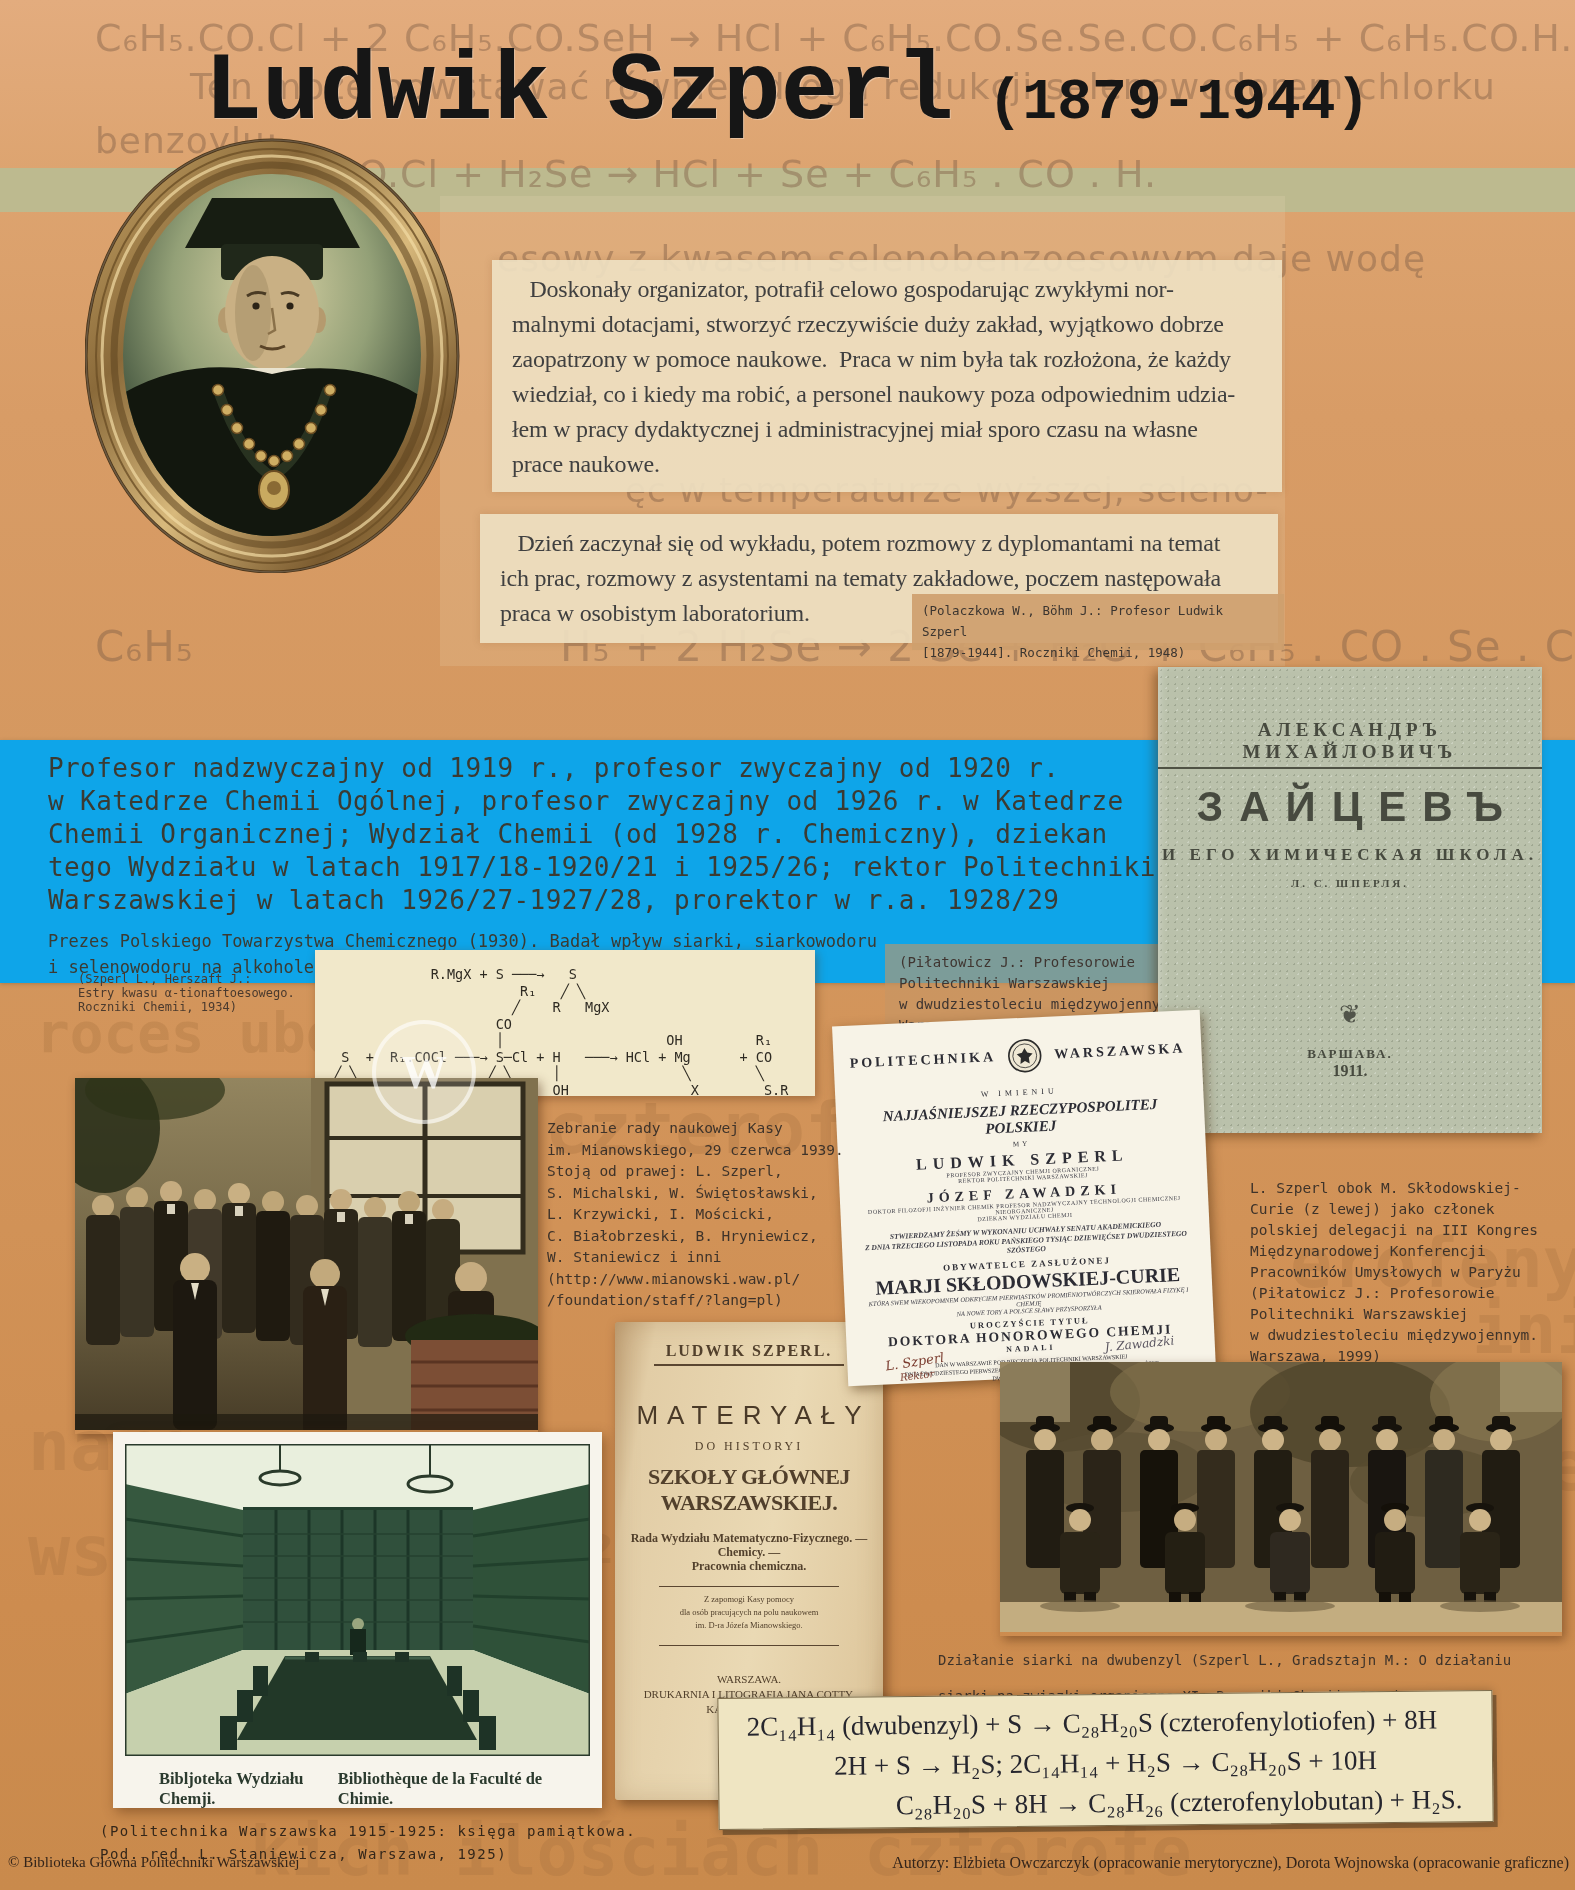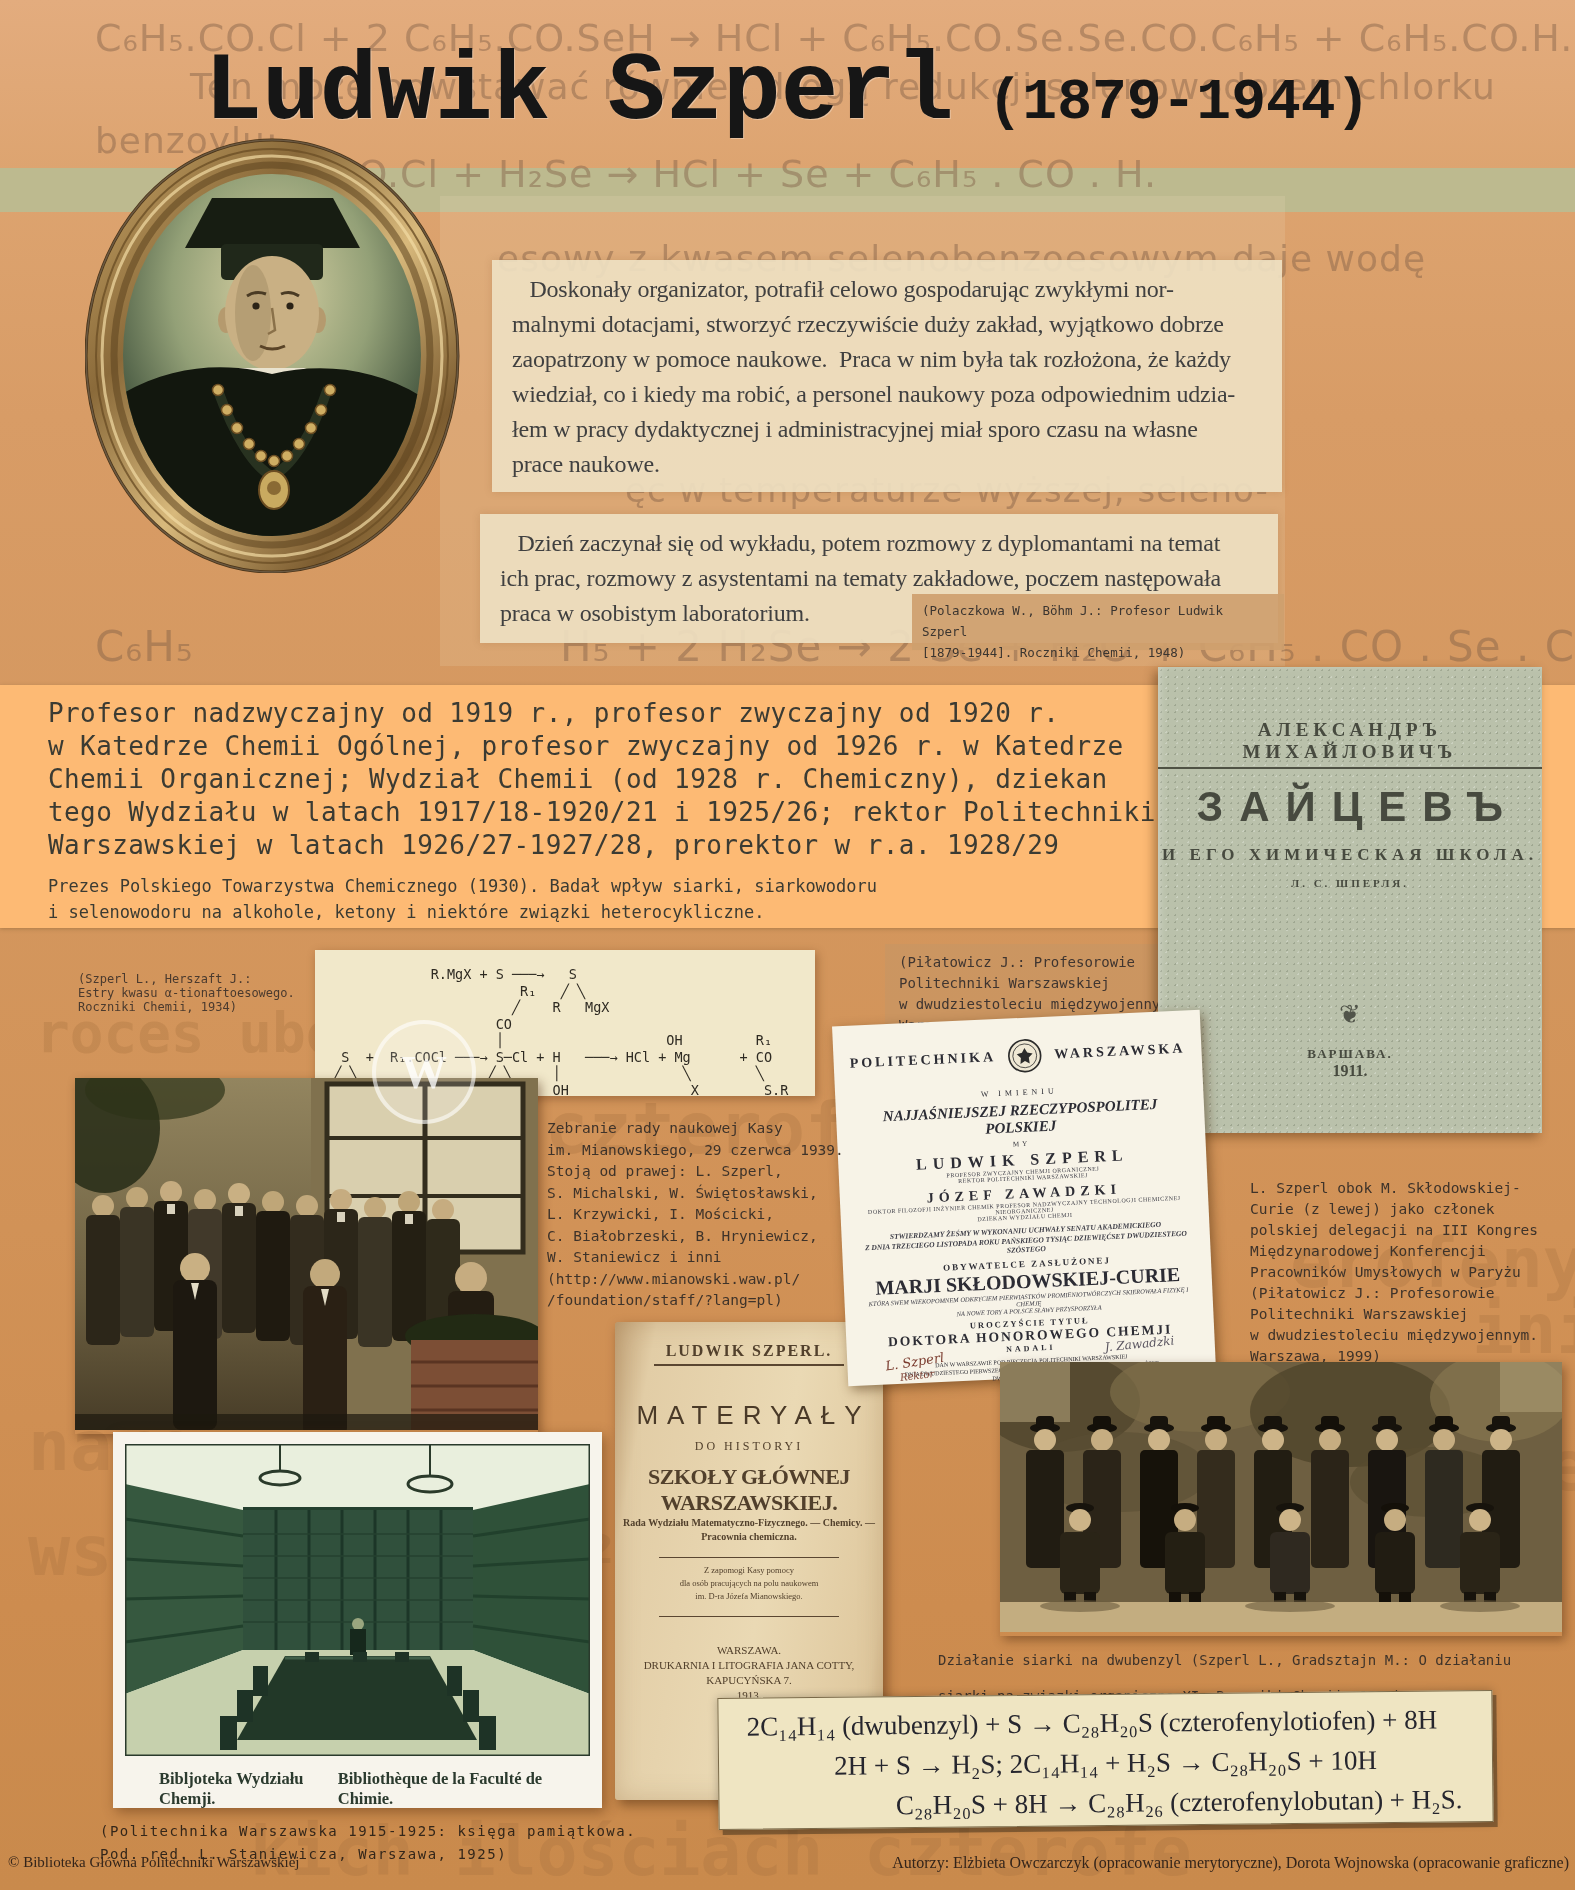--- a/index.html
+++ b/index.html
@@ -18,21 +18,21 @@
   .band-lighter{position:absolute;left:440px;top:196px;width:845px;height:470px;background:rgba(240,220,190,.18);z-index:0}
   
   .title-row{position:absolute;left:0;top:38px;width:1575px;display:flex;justify-content:center;align-items:baseline;gap:34px;z-index:2}
   .title-name{font-family:"Liberation Mono",monospace;font-weight:bold;font-size:96px;color:#161616;text-shadow:1px 1px 0 rgba(255,255,255,.3)}
   .title-years{font-family:"Liberation Mono",monospace;font-weight:bold;font-size:58px;color:#161616}
   
   .paper{background:rgba(238,223,193,.92);box-shadow:0 0 8px rgba(120,80,40,.18)}
   .quote{position:absolute;z-index:3;font-family:"Liberation Serif",serif;font-size:24px;line-height:35px;color:#404040;letter-spacing:-.2px}
   .cite-patch{position:absolute;z-index:4;background:rgba(206,160,110,.92);font-family:"DejaVu Sans Mono",monospace;color:#3b3530}
   
-  .band{position:absolute;left:0;top:685px;width:1575px;height:243px;background:#fdba74;z-index:2;box-shadow:0 1px 4px rgba(60,50,20,.25)}
+  .band{position:absolute;left:0;top:740px;width:1575px;height:243px;background:#0ea5e9;z-index:2;box-shadow:0 1px 4px rgba(60,50,20,.25)}
   .bio-main{position:absolute;left:48px;top:12px;font-family:"DejaVu Sans Mono",monospace;font-size:26px;line-height:33px;letter-spacing:.4px;color:#3b3b33}
   .bio-sub{position:absolute;left:48px;top:188px;font-family:"DejaVu Sans Mono",monospace;font-size:17px;line-height:26px;color:#3b3b33}
   
   .scheme{position:absolute;left:315px;top:950px;width:500px;height:146px;background:#f1e8ca;z-index:4;box-shadow:2px 3px 9px rgba(90,50,20,.4);padding:16px 10px;box-sizing:border-box}
   .scheme pre{margin:0;font-family:"DejaVu Sans Mono",monospace;font-size:13.5px;line-height:16.5px;color:#2e2a22}
   .smallcite{position:absolute;z-index:3;font-family:"DejaVu Sans Mono",monospace;color:#4a3a2e}
   
   .zcover{position:absolute;left:1158px;top:667px;width:384px;height:466px;z-index:4;background:#bac1ab;
     background-image:radial-gradient(rgba(90,100,80,.28) 1px,transparent 1px),radial-gradient(rgba(255,255,255,.25) 1px,transparent 1px);
     background-size:7px 7px,11px 11px;background-position:0 0,3px 5px;
@@ -78,21 +78,21 @@
   .libcap{display:flex;justify-content:space-between;padding:9px 22px 0 34px;font-family:"Liberation Serif",serif;font-weight:bold;font-size:16.5px;color:#2b3a2e}
   
   .mater{position:absolute;left:615px;top:1322px;width:268px;height:478px;z-index:5;border-radius:3px;
     background:linear-gradient(100deg,#c3a479 0%,#e2cda6 12%,#ead9b4 55%,#dfc89e 90%,#cdb084 100%);
     box-shadow:4px 5px 12px rgba(70,35,10,.5), inset 0 0 25px rgba(140,95,50,.25);
     text-align:center;color:#52402c;font-family:"Liberation Serif",serif}
   .mt-author{display:inline-block;margin-top:20px;font-weight:bold;font-size:16px;letter-spacing:2px;border-bottom:2px solid #5a4631;padding:0 12px 4px}
   .mt-t1{margin-top:34px;font-family:"Liberation Sans",sans-serif;font-size:26px;letter-spacing:9px;text-indent:9px;color:#4a3a28}
   .mt-t2{margin-top:8px;font-family:Liberation Serif, serif;font-size:12px;letter-spacing:3px}
   .mt-t3{margin-top:10px;font-weight:bold;font-size:22px;letter-spacing:-.5px}
-  .mt-sub{font-weight:bold;font-size:10px;line-height:14px;white-space:pre-wrap}
+  .mt-sub{margin-top:15px;font-weight:bold;font-size:12px;line-height:14px;white-space:pre-wrap}
   .mt-rule{margin:13px auto 0;width:180px;border-top:1px solid #5a4631;position:relative}
   .mt-note{margin-top:6px;font-size:8.5px;line-height:13px;white-space:pre-wrap}
   .mt-imprint{margin-top:26px;font-size:11px;line-height:15px;white-space:pre-wrap}
   
   .wemblem{position:absolute;left:372px;top:1020px;width:96px;height:96px;z-index:6;border-radius:50%;
     border:4px solid rgba(255,255,255,.55);background:rgba(255,255,255,.16);display:flex;align-items:center;justify-content:center;
     font-family:"Liberation Serif",serif;font-weight:bold;font-size:46px;color:rgba(255,255,255,.78)}
   .footer{position:absolute;z-index:9;font-family:"Liberation Serif",serif;color:#33241a}
 </style>
 </head>

